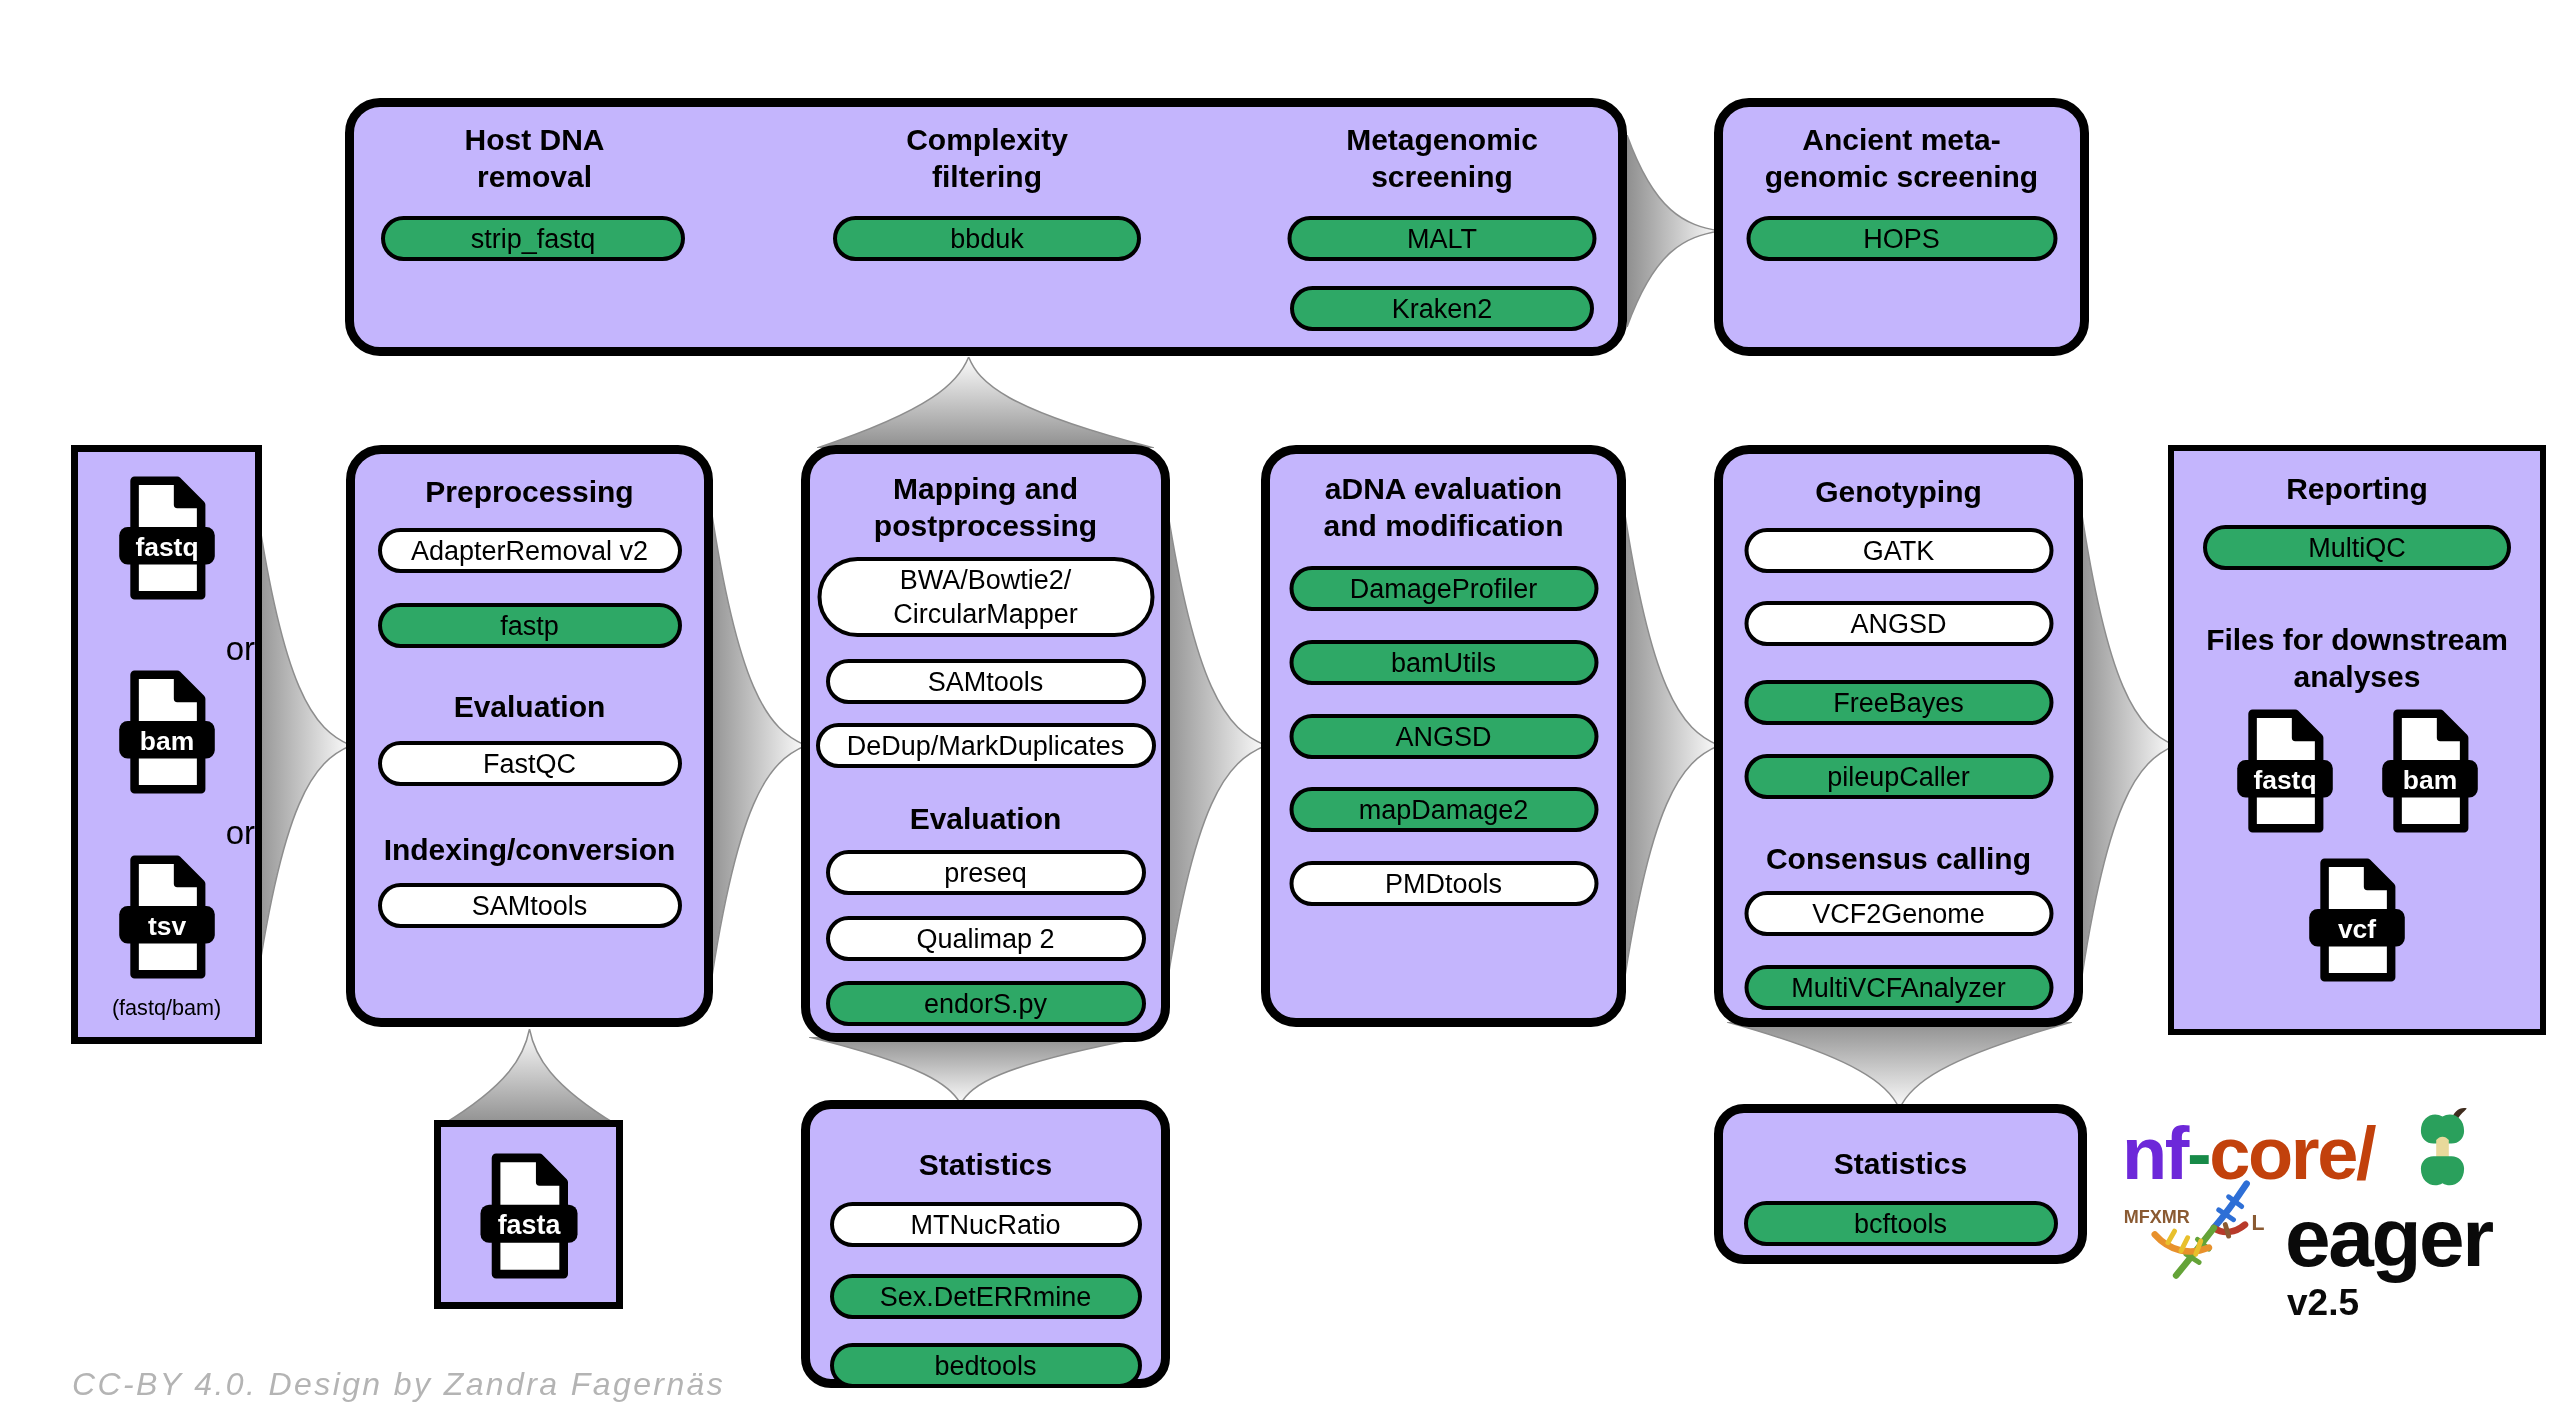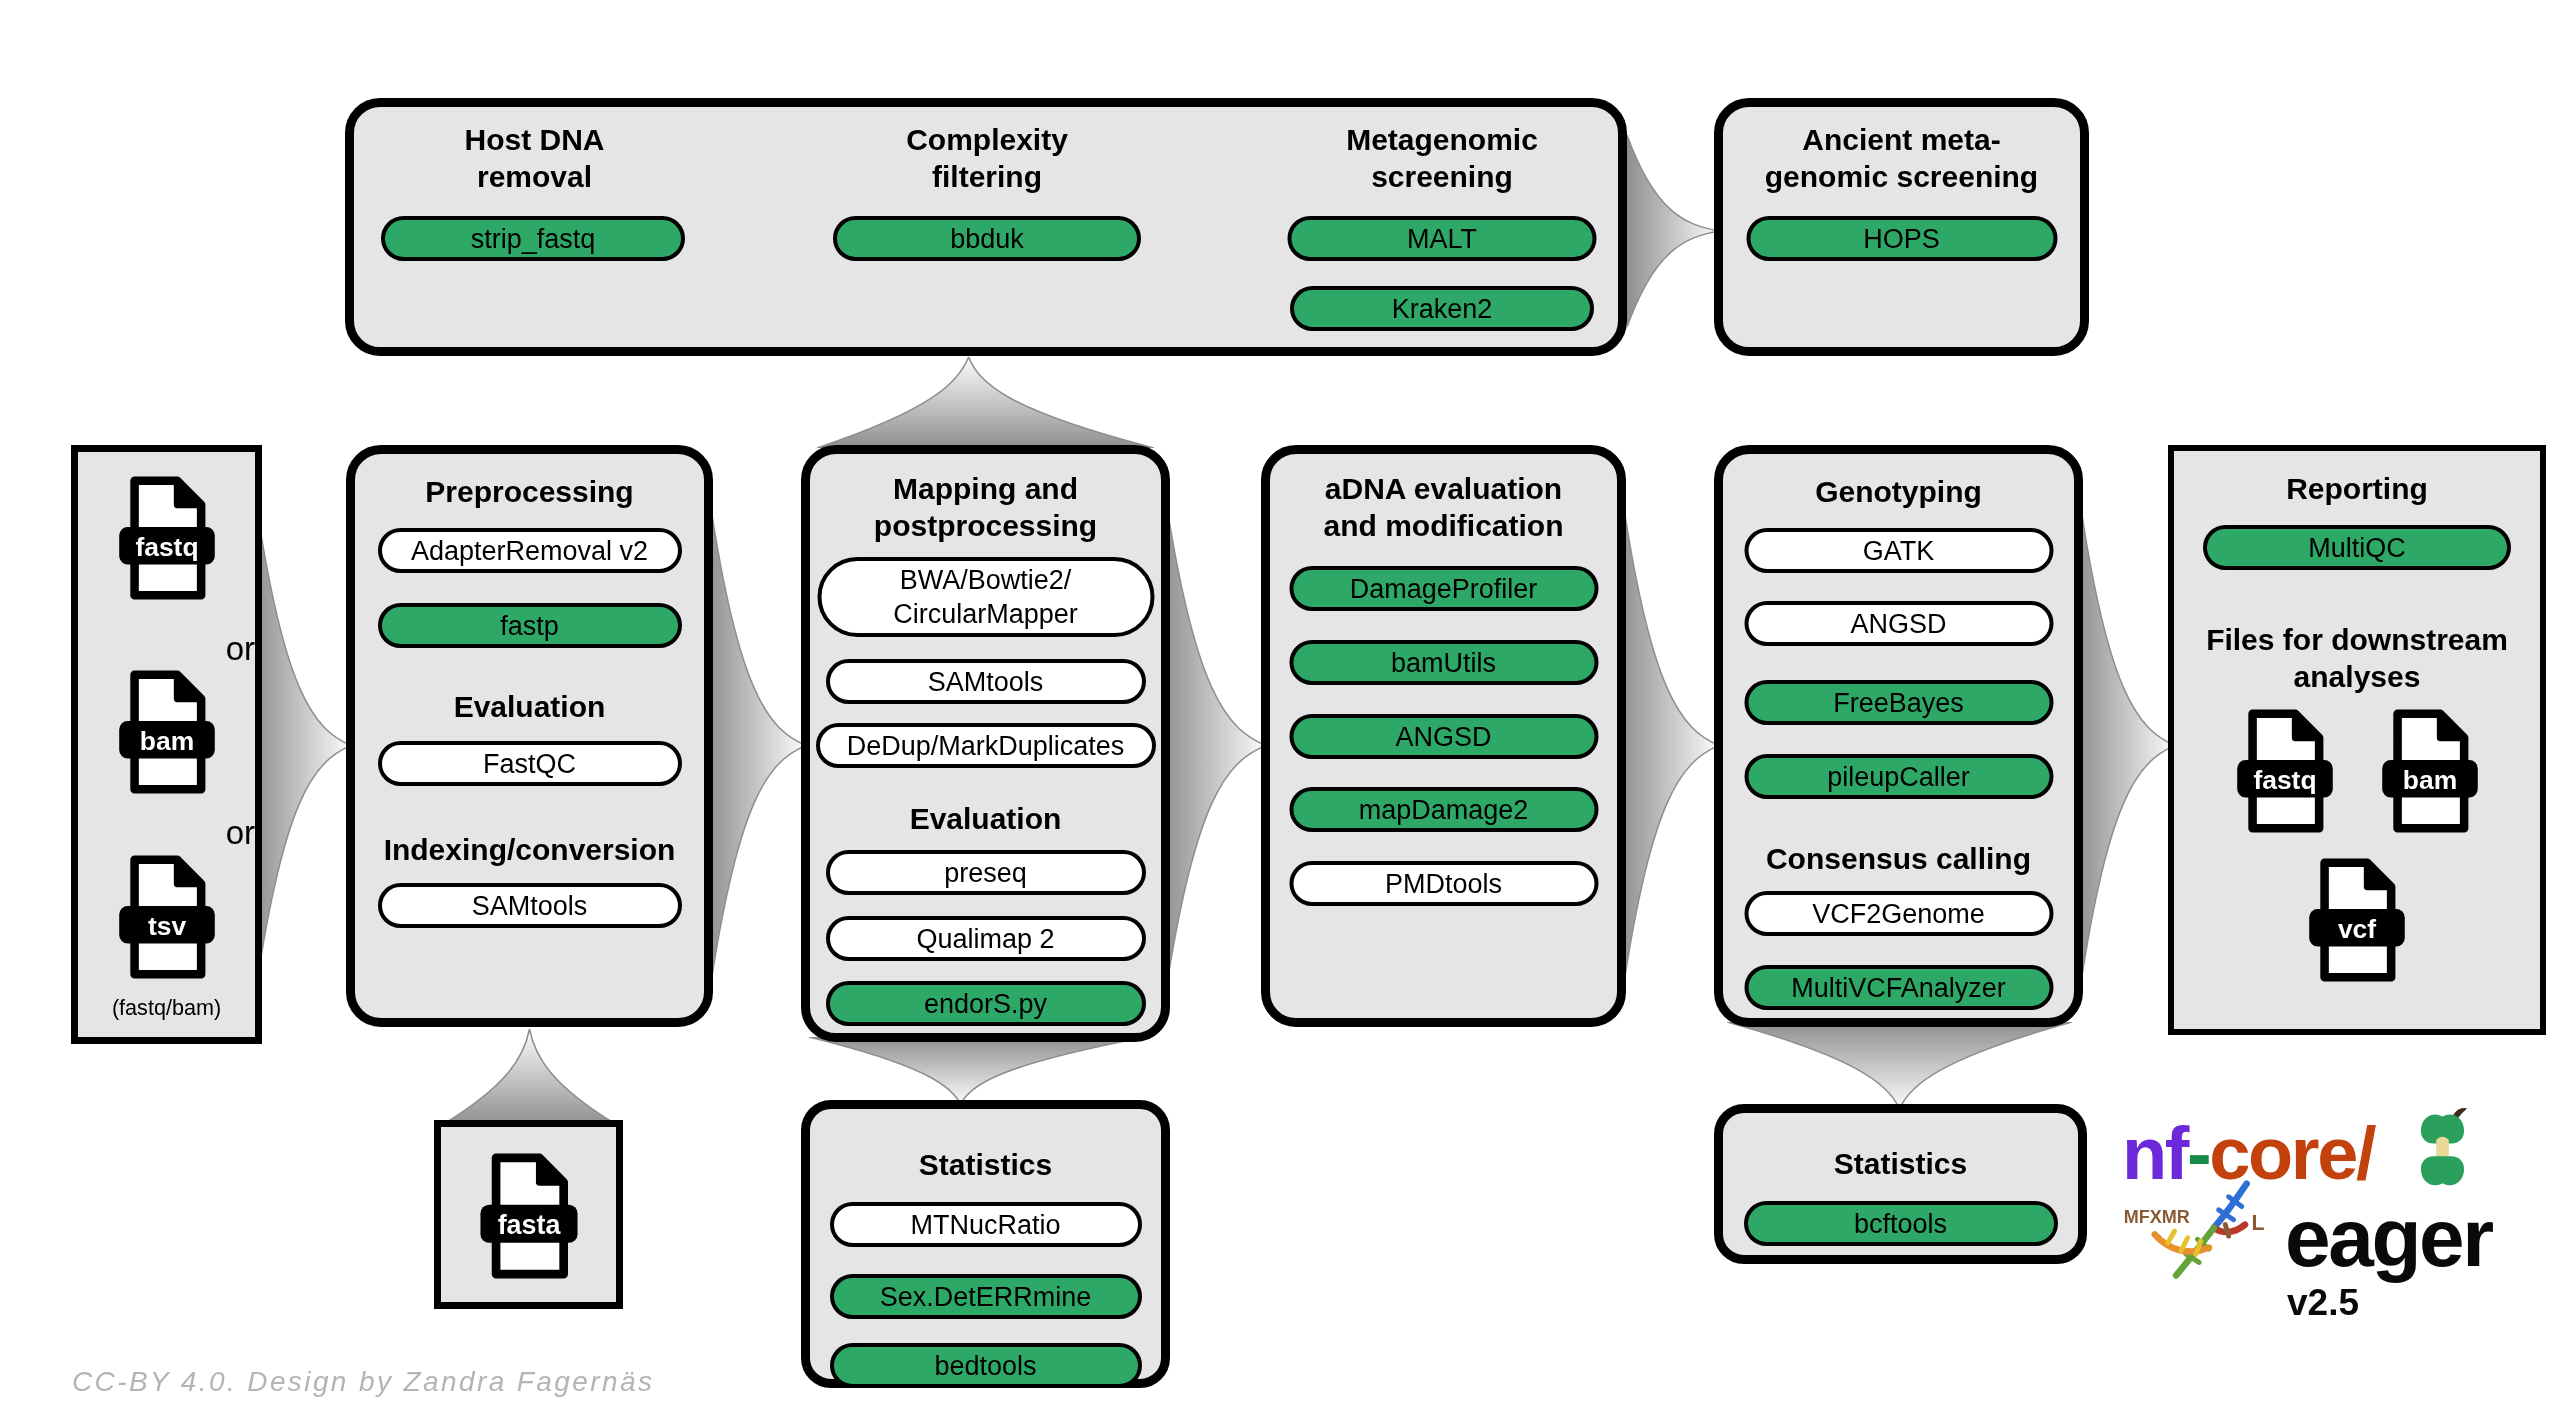--- a/index.html
+++ b/index.html
@@ -1,18 +1,18 @@
 <!DOCTYPE html>
 <html style="font-size:13px"><head>
 <meta charset="utf-8">
 <style>
   html,body{margin:0;padding:0;background:#fff;}
   #canvas{position:relative;width:2576px;height:1403px;background:#fff;overflow:hidden;
           font-family:"Liberation Sans",sans-serif;color:#000;}
-  .box{position:absolute;background:#e5e5e5;border:9.6px solid #000;border-radius:35px;
+  .box{position:absolute;background:#c4b5fd;border:9.6px solid #000;border-radius:35px;
        box-sizing:border-box;z-index:2;}
   .box.sharp{border-radius:0;border-width:7.2px;}
   .box.thin{border-radius:0;border-width:6.4px;padding-left:36px;}
   .bh{position:absolute;left:0;right:0;text-align:center;font-weight:bold;
       font-size:30px;line-height:37px;color:#000;}
   .bh2{font-size:30px;}
   .pill{position:absolute;left:50%;transform:translateX(-50%);height:45px;background:#fff;
         border:4px solid #000;border-radius:800px;display:flex;flex-direction:column;
         align-items:center;justify-content:center;font-size:27px;line-height:32px;
         box-sizing:border-box;white-space:nowrap;z-index:3;}
@@ -24,21 +24,21 @@
   .ficon{position:absolute;}
   .logo-line1{position:absolute;left:2122px;top:1111px;font-weight:bold;font-size:74px;
               letter-spacing:-2.4px;z-index:4;white-space:nowrap;}
   .logo-line2{position:absolute;left:2285px;top:1191px;font-weight:bold;font-size:82px;
               letter-spacing:-2.4px;color:#0a0a0a;z-index:4;}
   .logo-version{position:absolute;left:2235px;top:1282px;width:176px;text-align:center;
                 font-weight:bold;font-size:37px;color:#0a0a0a;z-index:4;}
   .nf-green{color:#6d28d9;}
   .nf-dash{color:#178a48;}
   .nf-black{color:#c2410c;}
-  .footer{position:absolute;left:72px;top:1366px;font-size:28px;font-style:italic;
+  .footer{position:absolute;left:72px;top:1366px;font-size:32px;font-style:italic;
           letter-spacing:2.4px;color:#b4b4b4;z-index:4;}
 </style>
 </head>
 <body>
 
 <div id="canvas">
 
   
   <svg width="0" height="0">
     <defs>

